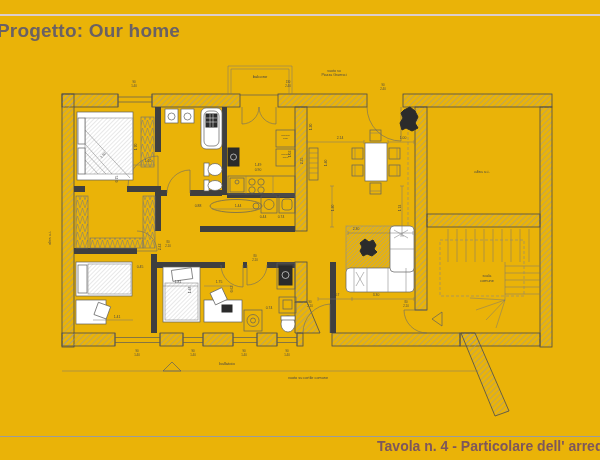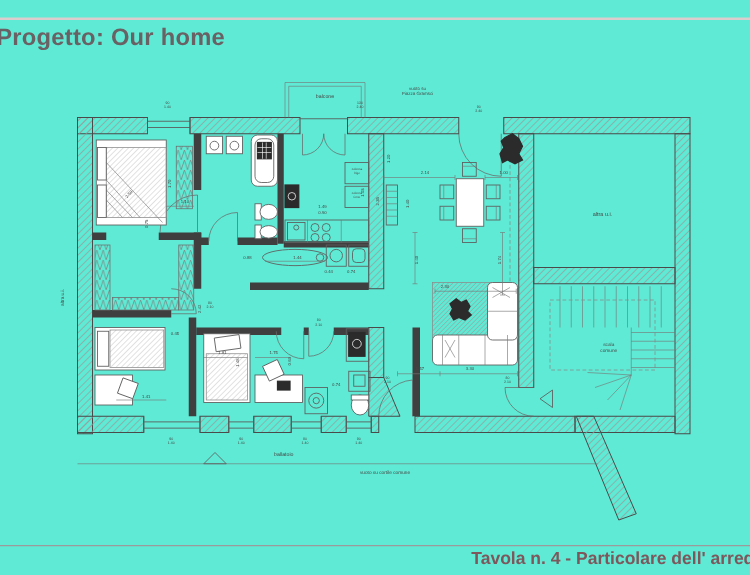--- a/index.html
+++ b/index.html
@@ -1,17 +1,17 @@
 <!DOCTYPE html>
 <html><head>
 <meta charset="utf-8">
 <style>
   html,body{margin:0;padding:0;background:#ffffff;width:600px;height:460px;overflow:hidden;
     font-family:"Liberation Sans", sans-serif;}
-  #slide{position:relative;width:600px;height:460px;background:#5eead4;}
+  #slide{position:relative;width:600px;height:460px;background:#eab308;}
   #top-rule{position:absolute;left:0;top:14px;width:600px;height:2px;background:#dbcdce;}
   #page-title{position:absolute;left:-3px;top:20px;font-size:19px;font-weight:bold;
     color:#6a6164;letter-spacing:.2px;white-space:nowrap;}
   #bottom-rule{position:absolute;left:0;top:436px;width:600px;height:1px;background:#9b9b9b;}
   #sheet-title{position:absolute;right:-12px;top:438px;font-size:14px;font-weight:bold;
     color:#7d575c;white-space:nowrap;}
   svg{position:absolute;left:0;top:0;}
   .wall{fill:url(#hatch);stroke:#4a4a4a;stroke-width:0.8;}
   .part{fill:#3f3f3f;stroke:none;}
   .thin{stroke:#5a5a5a;stroke-width:0.7;fill:none;}

